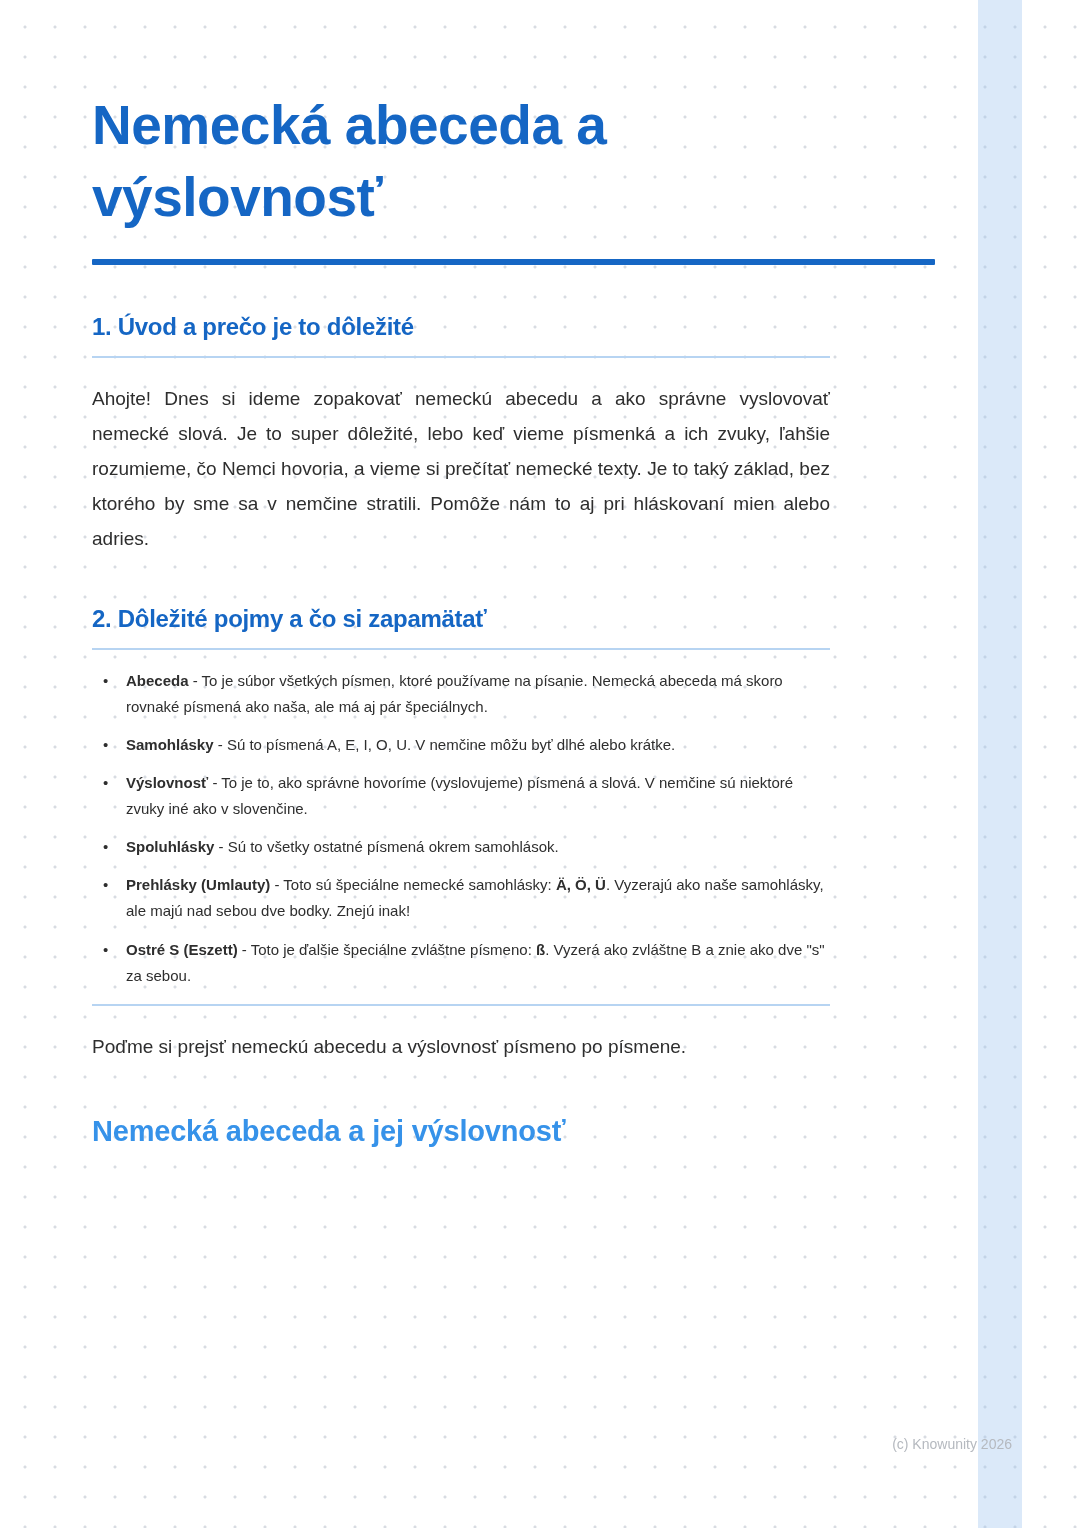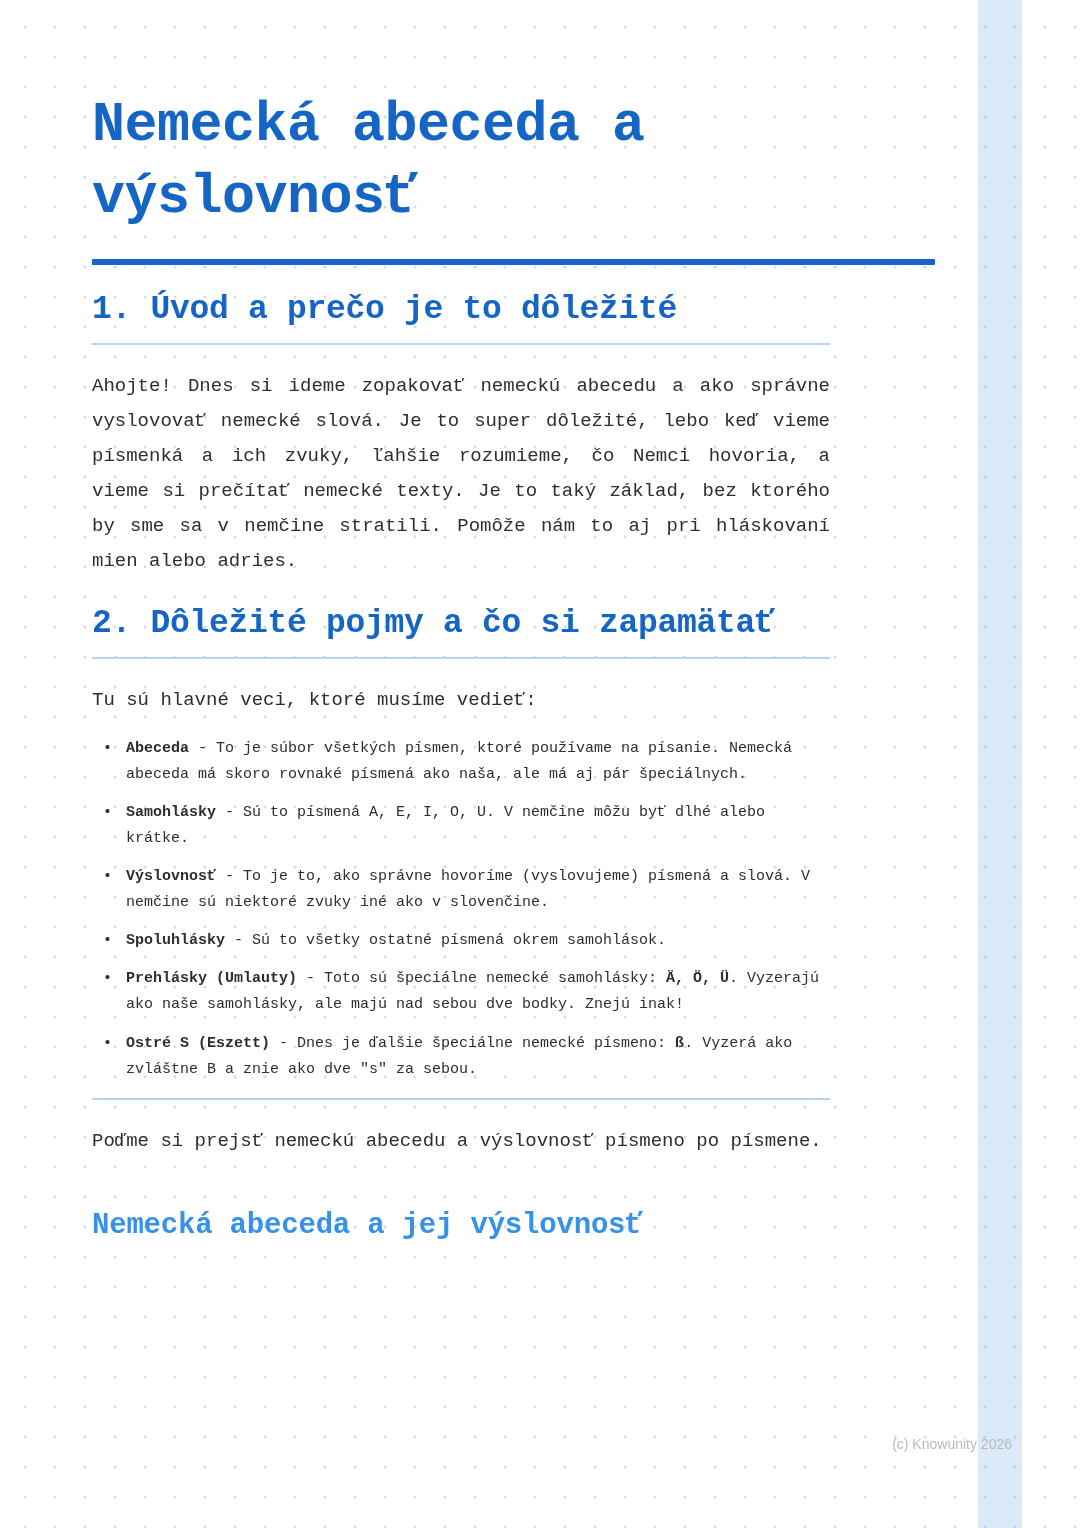--- a/index.html
+++ b/index.html
@@ -20,42 +20,41 @@
   .stripe {
     position:absolute;
     top:0; right:58px;
     width:44px; height:100%;
     background:rgba(160,198,240,0.38);
   }
   .content {
     position:relative;
     padding:90px 0 0 92px;
     width:935px;
-    font-family:Liberation Mono, monospace;
   }
   h1.page-title {
     color:#1566c4;
     font-size:55px;
     font-weight:800;
     line-height:1.3;
     letter-spacing:-0.5px;
     max-width:700px;
   }
   .title-rule {
     width:843px; height:6px;
     background:#1566c4;
     margin-top:26px;
     border-radius:1px;
   }
   h2.section-heading {
     color:#1566c4;
-    font-size:33px;
+    font-size:24px;
     font-weight:700;
     letter-spacing:-0.3px;
-    margin-top:26px;
+    margin-top:48px;
   }
   .h2-rule {
     width:738px; height:2px;
     background:#b7d4f2;
     margin-top:15px;
   }
   p.body-par {
     width:738px;
     font-size:19px;
     line-height:1.84;
@@ -119,28 +118,27 @@
 
     <section>
       <h2 class="section-heading">1. Úvod a prečo je to dôležité</h2>
       <div class="h2-rule"></div>
       <p class="body-par">Ahojte! Dnes si ideme zopakovať nemeckú abecedu a ako správne vyslovovať nemecké slová. Je to super dôležité, lebo keď vieme písmenká a ich zvuky, ľahšie rozumieme, čo Nemci hovoria, a vieme si prečítať nemecké texty. Je to taký základ, bez ktorého by sme sa v nemčine stratili. Pomôže nám to aj pri hláskovaní mien alebo adries.</p>
     </section>
 
     <section>
       <h2 class="section-heading">2. Dôležité pojmy a čo si zapamätať</h2>
       <div class="h2-rule"></div>
-      <p class="intro-par">Tu sú hlavné veci, ktoré musíme vedieť:</p>
       <ul class="concepts">
           <li><strong>Abeceda</strong><span> - To je súbor všetkých písmen, ktoré používame na písanie. Nemecká abeceda má skoro rovnaké písmená ako naša, ale má aj pár špeciálnych.</span></li>
           <li><strong>Samohlásky</strong><span> - Sú to písmená A, E, I, O, U. V nemčine môžu byť dlhé alebo krátke.</span></li>
           <li><strong>Výslovnosť</strong><span> - To je to, ako správne hovoríme (vyslovujeme) písmená a slová. V nemčine sú niektoré zvuky iné ako v slovenčine.</span></li>
           <li><strong>Spoluhlásky</strong><span> - Sú to všetky ostatné písmená okrem samohlások.</span></li>
           <li><strong>Prehlásky (Umlauty)</strong><span> - Toto sú špeciálne nemecké samohlásky: </span><strong>Ä, Ö, Ü</strong><span>. Vyzerajú ako naše samohlásky, ale majú nad sebou dve bodky. Znejú inak!</span></li>
-          <li><strong>Ostré S (Eszett)</strong><span> - Dnes je ďalšie špeciálne nemecké písmeno: </span><strong>ß</strong><span>. Vyzerá ako zvláštne B a znie ako dve "s" za sebou.</span></li>
+          <li><strong>Ostré S (Eszett)</strong><span> - Toto je ďalšie špeciálne zvláštne písmeno: </span><strong>ß</strong><span>. Vyzerá ako zvláštne B a znie ako dve "s" za sebou.</span></li>
         </ul>
     </section>
 
     <section>
       <div class="h2-rule"></div>
       <p class="intro-par">Poďme si prejsť nemeckú abecedu a výslovnosť písmeno po písmene.</p>
       <h3 class="sub-heading">Nemecká abeceda a jej výslovnosť</h3>
     </section>
 
   </div>

